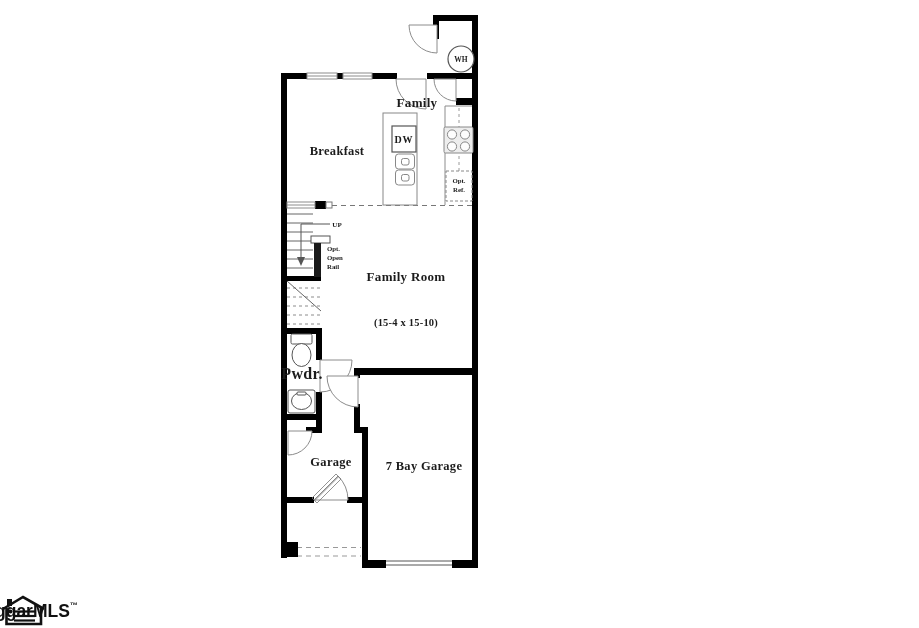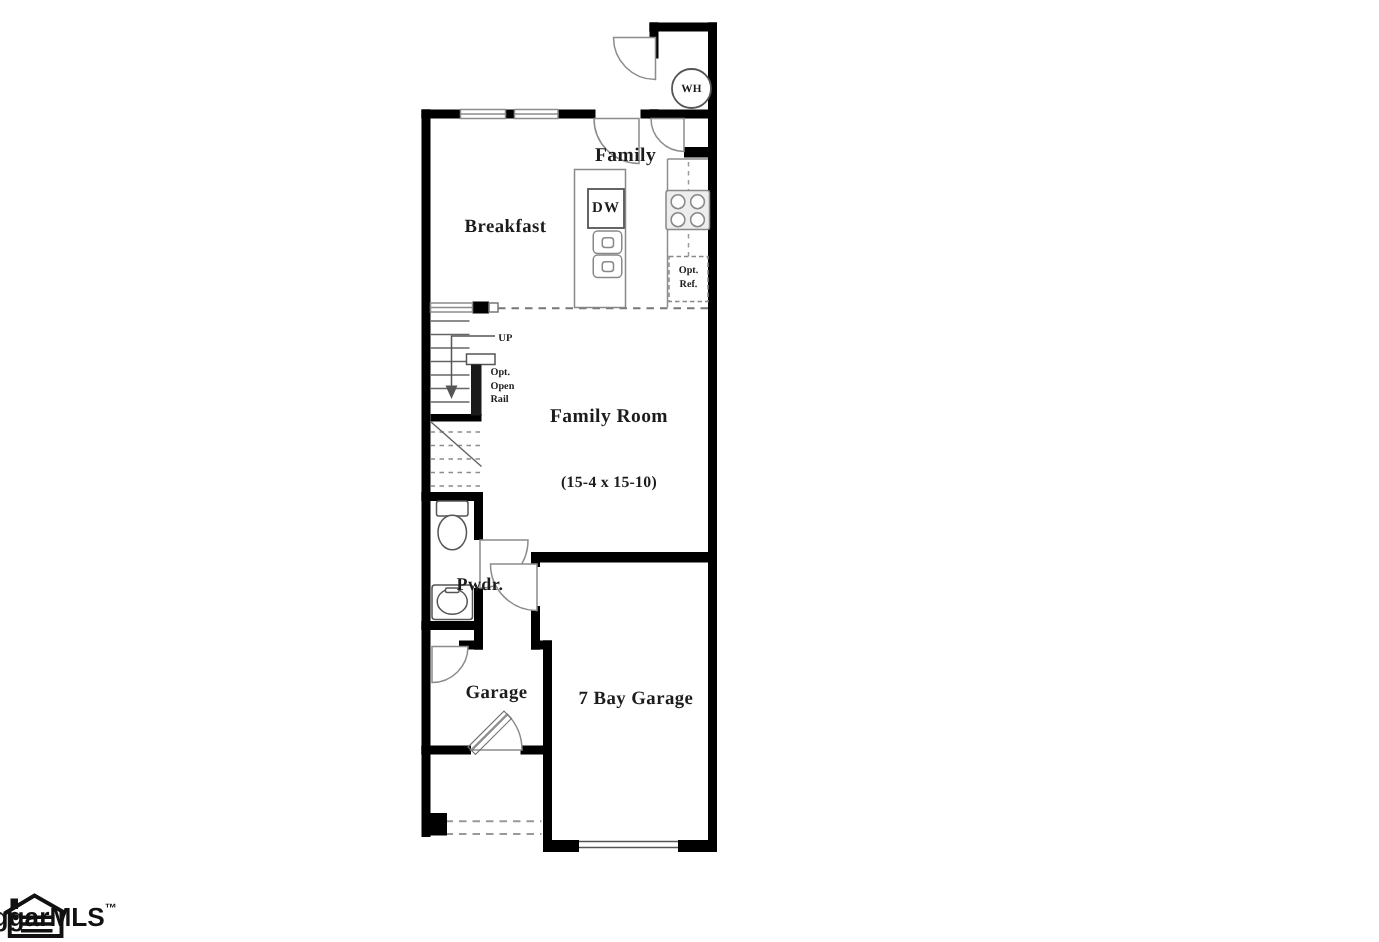--- a/index.html
+++ b/index.html
@@ -7,21 +7,21 @@
           font-family:"Liberation Sans",sans-serif;}
   svg{position:absolute;left:0;top:0;}
   .lbl{position:absolute;transform:translate(-50%,-50%);font-family:Liberation Serif, serif;
        font-weight:bold;color:#1c1c1c;white-space:nowrap;letter-spacing:.3px;}
   .pre{white-space:pre-line;text-align:center;line-height:1.28;}
   .tl{transform:none;text-align:left;}
   #lbl-kitchen{left:417px;top:103px;font-size:13px;}
   #lbl-breakfast{left:337px;top:151px;font-size:12.5px;}
   #lbl-family{left:406px;top:277px;font-size:13px;}
   #lbl-family-dims{left:406px;top:292px;font-size:10.5px;letter-spacing:.2px;margin-top:30px;}
-  #lbl-pwdr{left:302px;top:390px;font-size:12px;margin-left:18px;}
+  #lbl-pwdr{left:302px;top:374px;font-size:16px;}
   #lbl-entry{left:331px;top:462px;font-size:12.5px;}
   #lbl-garage{left:424px;top:466px;font-size:12.5px;}
   #lbl-up{left:337px;top:225px;font-size:7px;letter-spacing:.2px;}
   #lbl-optrail{left:327px;top:245px;font-size:6.8px;line-height:1.3;letter-spacing:0;}
   #lbl-optref{left:459px;top:186px;font-size:6.8px;letter-spacing:0;}
   #lbl-dw{left:404px;top:139px;font-size:10px;letter-spacing:.8px;}
   #lbl-wh{left:461px;top:59px;font-size:7.5px;letter-spacing:.2px;}
   #footer-logo{position:absolute;left:1px;top:595px;display:flex;align-items:flex-start;color:#111;}
   #footer-logo .txt{font-size:17.5px;font-weight:bold;letter-spacing:0;margin-left:-6px;margin-top:6px;}
   #footer-logo .tm{font-size:8px;font-weight:bold;margin-top:6px;}

